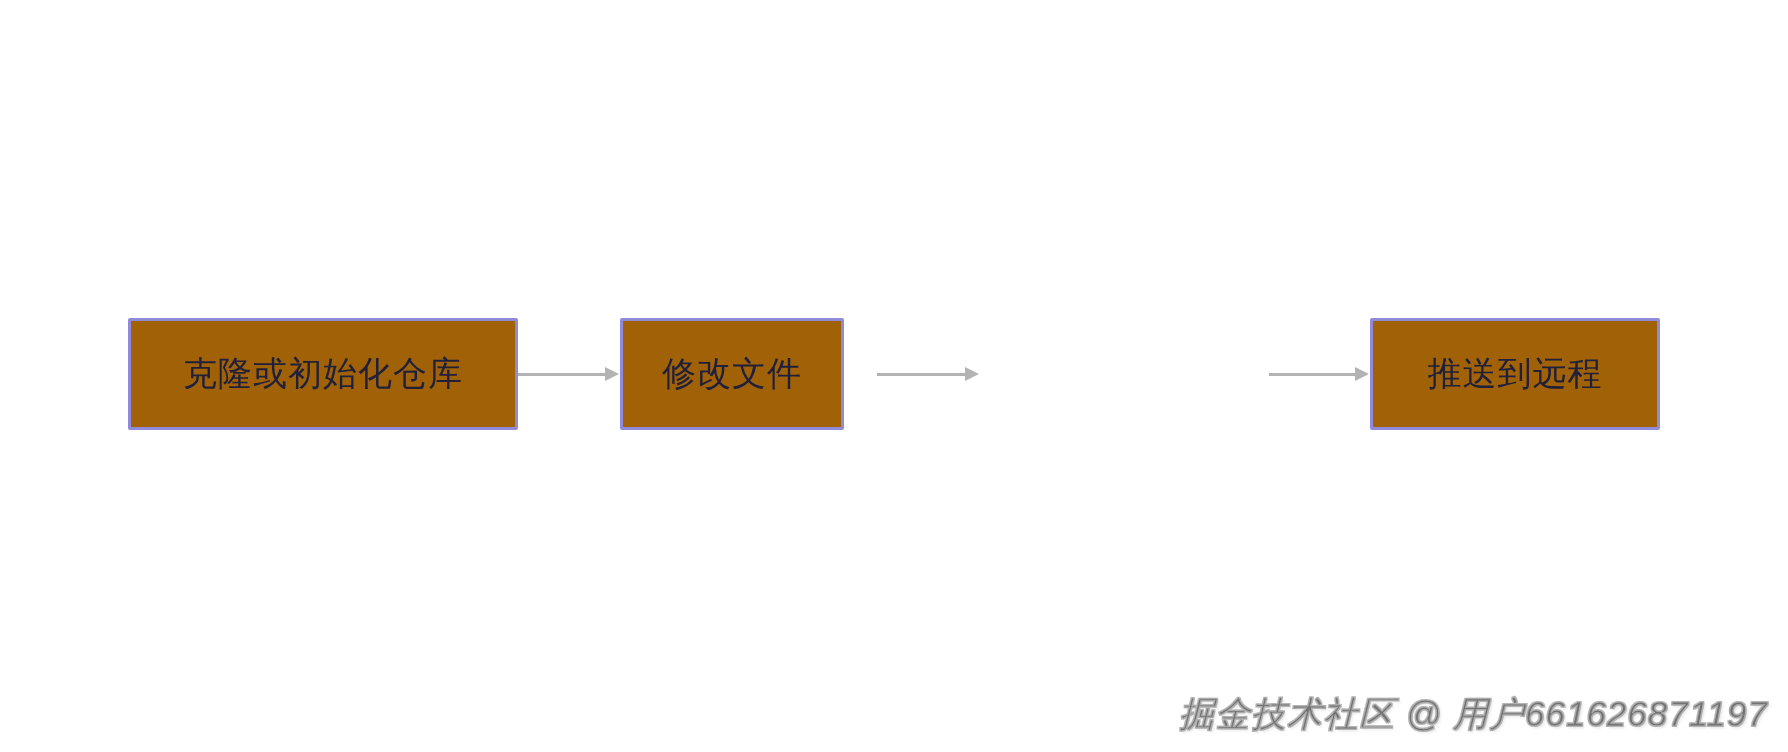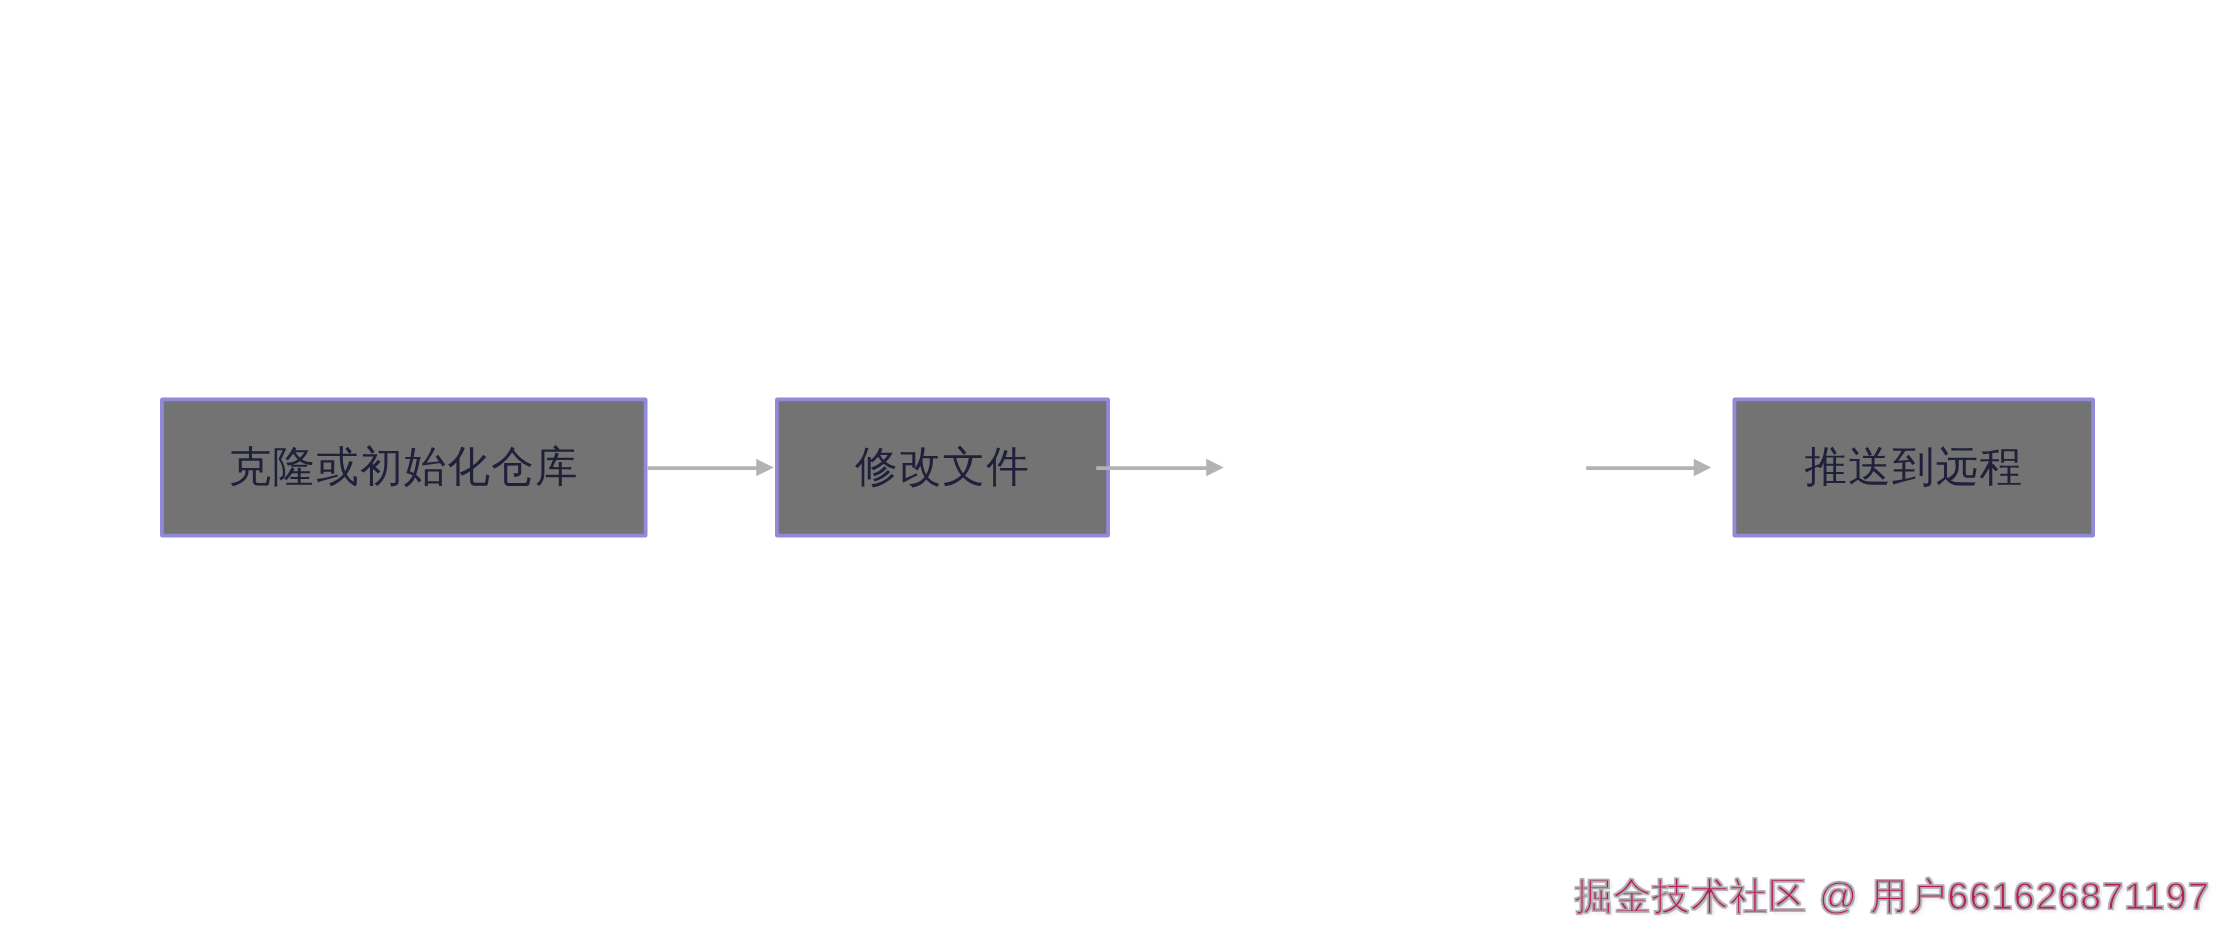--- a/index.html
+++ b/index.html
@@ -13,35 +13,35 @@
     width: 1788px;
     height: 752px;
     background: #ffffff;
     overflow: hidden;
   }
   .flow-node {
     position: absolute;
     top: 318px;
     height: 112px;
     box-sizing: border-box;
-    background: #737373;
+    background: #a16207;
     border: 3px solid #918ad9;
     border-radius: 2px;
     display: flex;
     align-items: center;
     justify-content: center;
     font-size: 34px;
     color: #20203a;
     letter-spacing: 1px;
     white-space: nowrap;
   }
   .node-1 { left: 128px;  width: 390px; }
-  .node-2 { left: 620px;  width: 268px; }
+  .node-2 { left: 620px;  width: 224px; }
   .node-3 { left: 980px;  width: 288px; }
-  .node-4 { left: 1370px; width: 290px; margin-left: 16px; }
+  .node-4 { left: 1370px; width: 290px; }
 
   .flow-arrow {
     position: absolute;
     top: 367px;
     height: 15px;
   }
   .arrow-1 { left: 518px;  width: 101px; }
   .arrow-2 { left: 877px;  width: 102px; }
   .arrow-3 { left: 1269px; width: 100px; }
 
@@ -61,31 +61,32 @@
     height: 0;
     border-top: 7px solid transparent;
     border-bottom: 7px solid transparent;
     border-left: 14px solid #b3b3b3;
   }
 
   .watermark {
     position: absolute;
     right: 20px;
     bottom: 14px;
-    font-size: 30px;
+    font-size: 35px;
     letter-spacing: 1px;
-    color: #be185d;
+    color: #737373;
     -webkit-text-stroke: 1px #aaaaaa;
     text-shadow:
       -1px -1px 0 #c2c2c2,
        1px -1px 0 #c2c2c2,
       -1px  1px 0 #c2c2c2,
        1px  1px 0 #b5b5b5,
        2px  2px 3px rgba(0,0,0,0.12);
     white-space: nowrap;
+    font-style: italic;
   }
 </style>
 </head>
 <body>
 
 <div class="canvas">
 
   <div class="flow-node node-1">
     <span>克隆或初始化仓库</span>
   </div>

